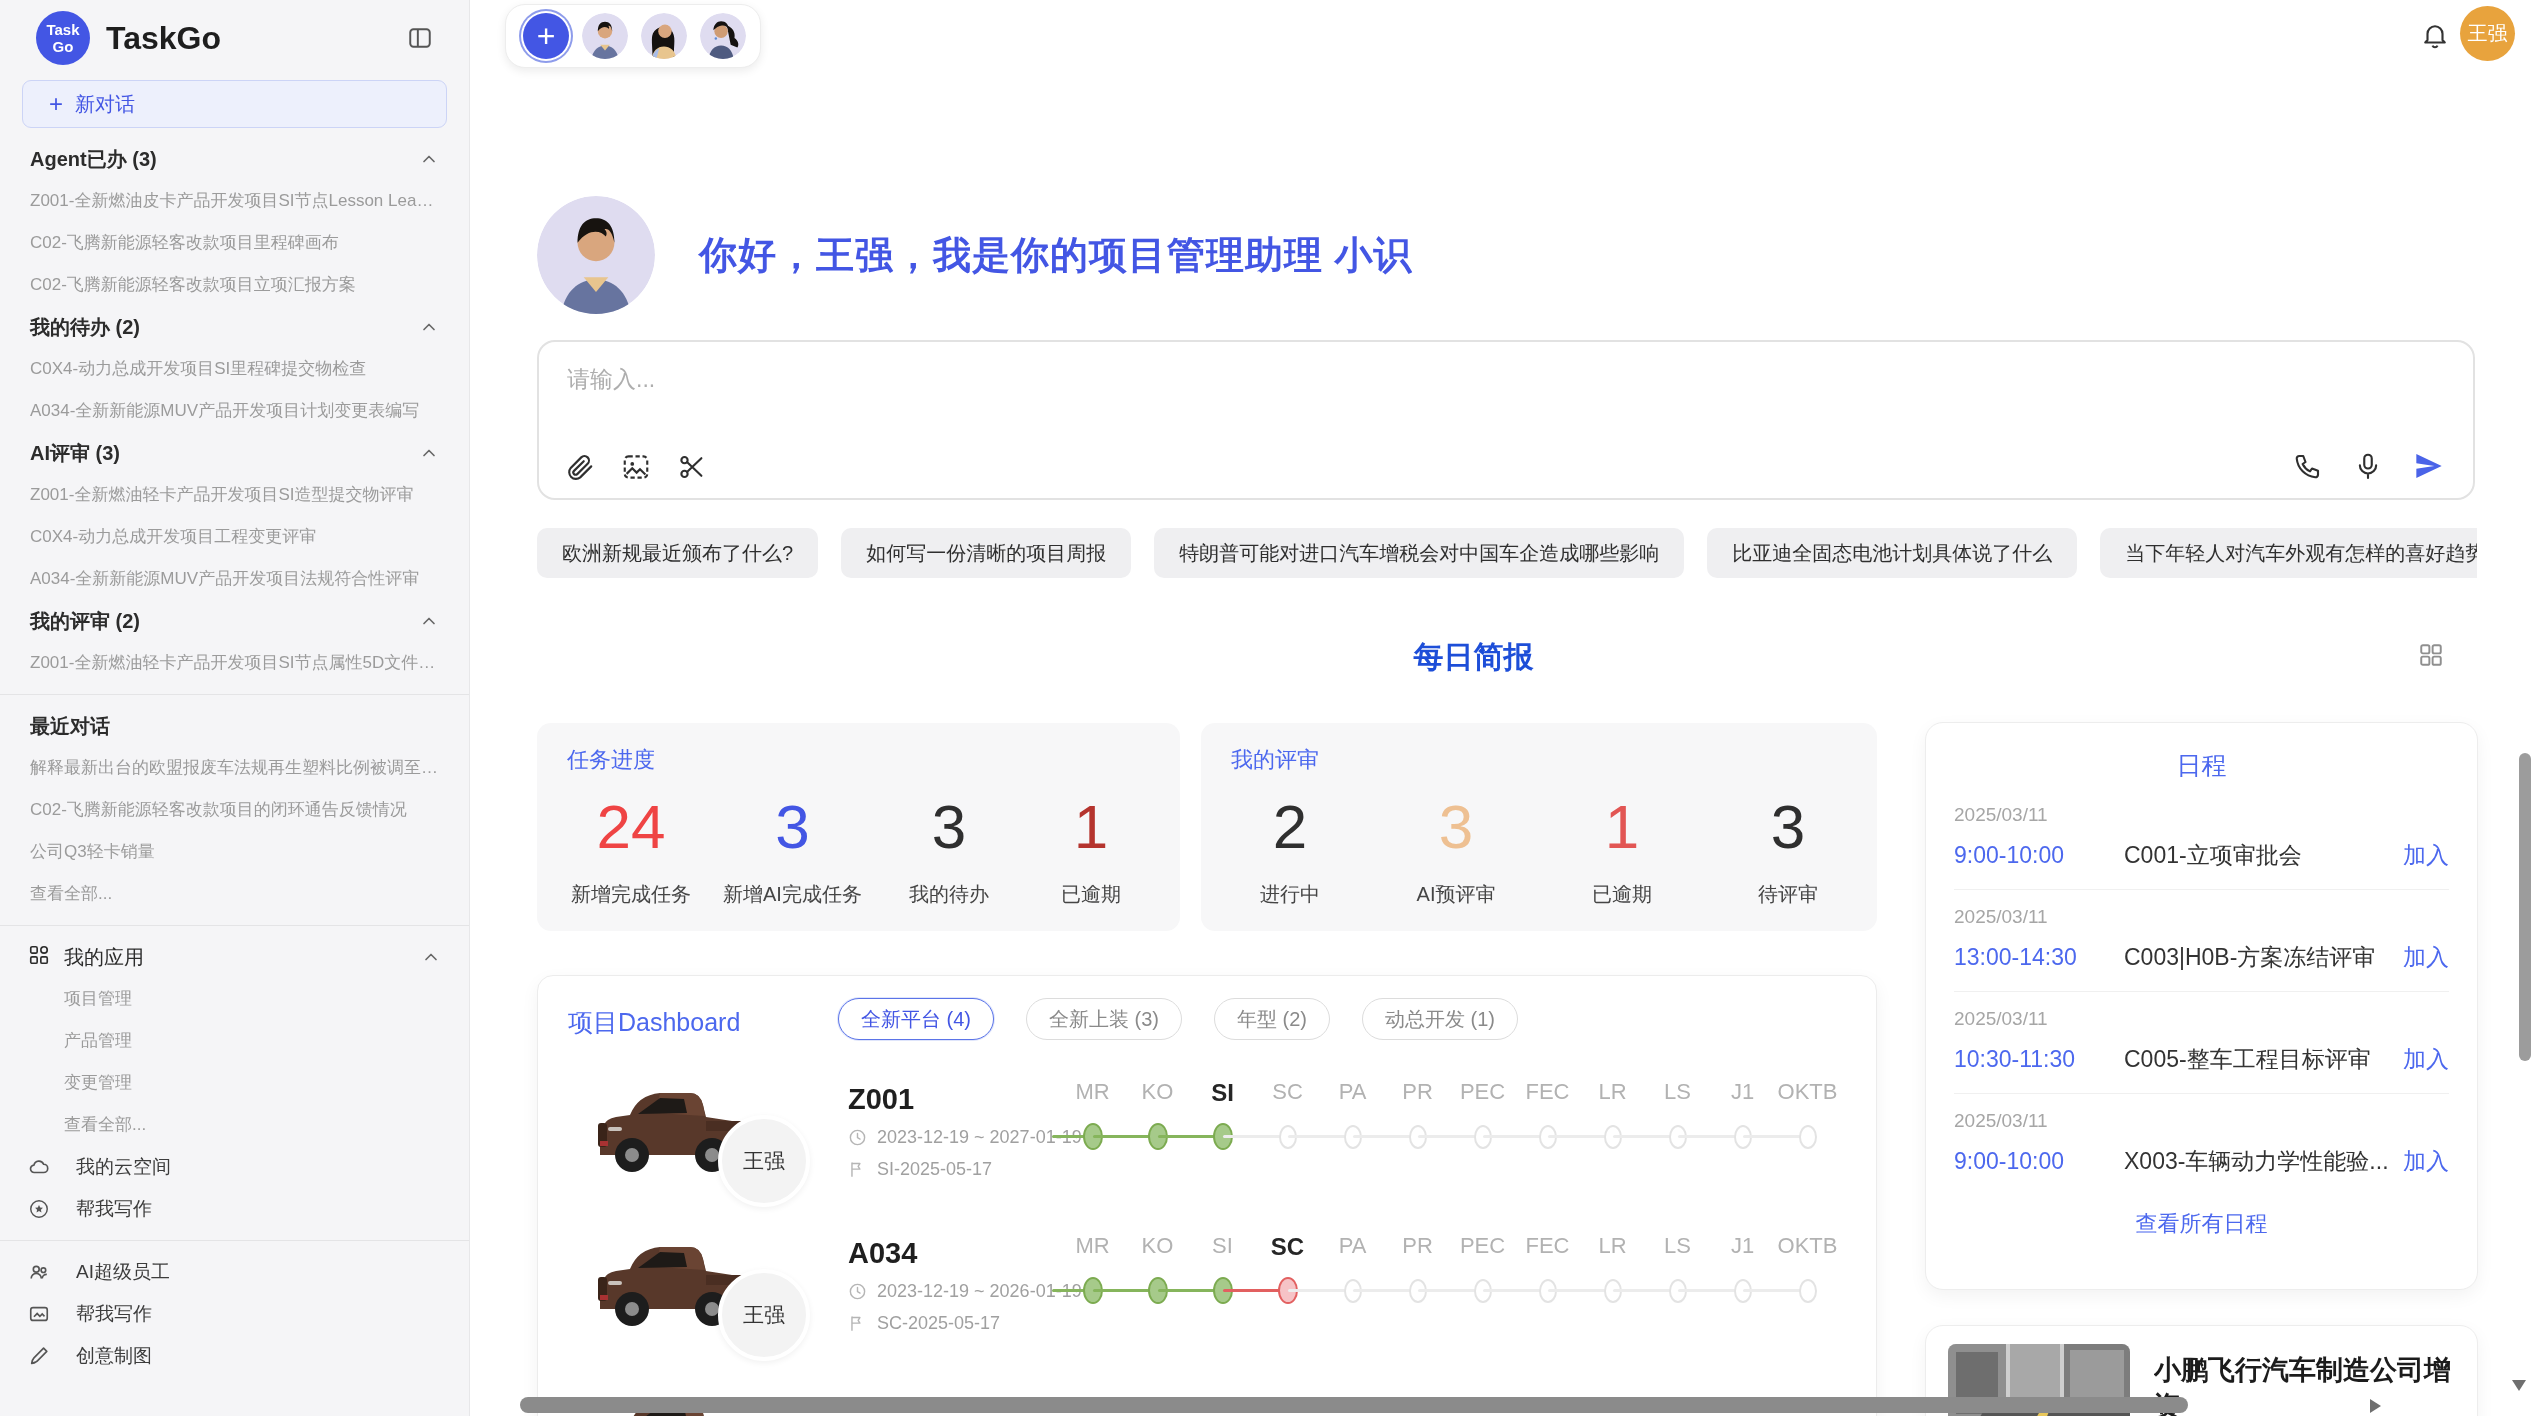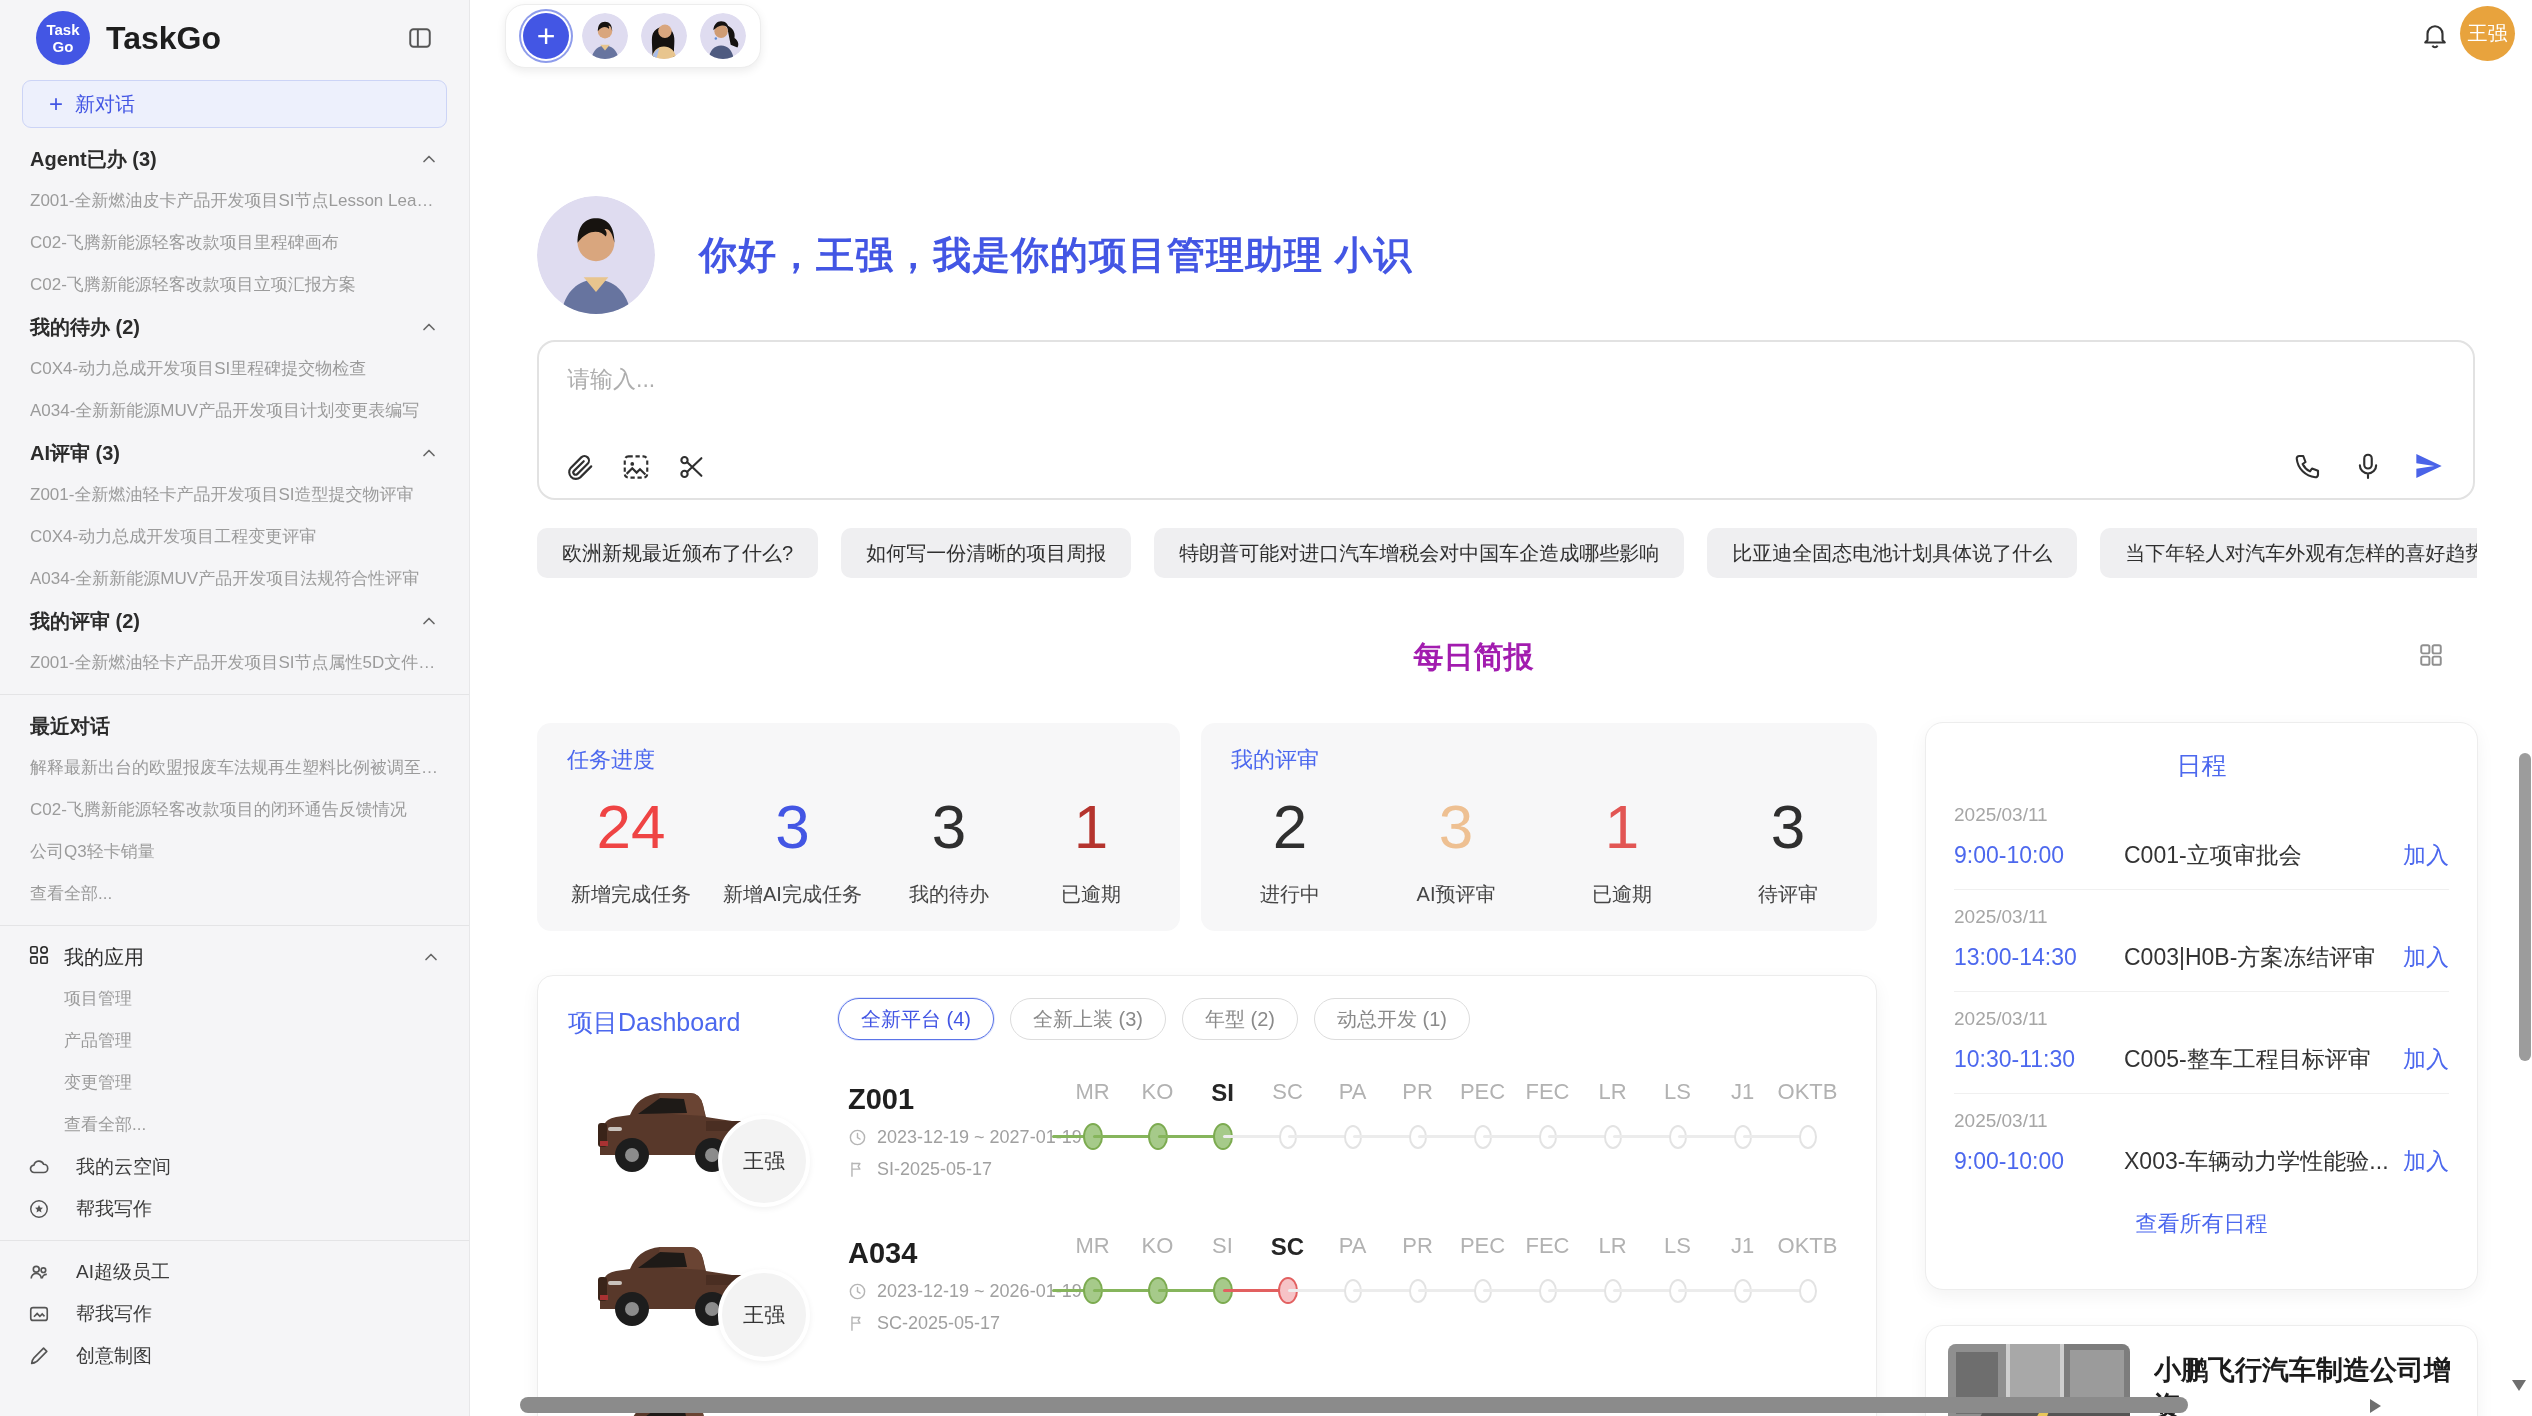--- a/index.html
+++ b/index.html
@@ -62,37 +62,37 @@
   .cicon { display:flex; color:#2f2f2f; cursor:pointer; }
   .cicon.blue { color:#4a63e8; }
 
   
   #chips { position:absolute; left:537px; top:528px; width:1940px; display:flex; gap:23px; overflow:hidden; }
   .chip { height:50px; border-radius:10px; background:#efeff1; color:#2f2f2f; font-size:20px;
     display:flex; align-items:center; padding:0 25px; white-space:nowrap; cursor:pointer; flex:0 0 auto; }
 
   
   #briefing-title { position:absolute; left:470px; top:637px; width:2007px; text-align:center;
-    font-size:30px; font-weight:bold; color:#a21caf; }
+    font-size:30px; font-weight:bold; color:#1d4ed8; }
   #briefing-grid-ic { position:absolute; left:2418px; top:642px; color:#8f8f8f; cursor:pointer; }
   .stat-card { position:absolute; top:723px; height:208px; background:#f7f7f8; border-radius:14px; }
   #stat-card-0 { left:537px; width:643px; }
   #stat-card-1 { left:1201px; width:676px; }
   .stat-title { position:absolute; left:30px; top:22px; font-size:22px; color:#4c68ee; }
   .stats-row { position:absolute; left:34px; right:34px; top:72px; display:flex; justify-content:space-between; }
   .stat { display:flex; flex-direction:column; align-items:center; min-width:110px; }
   .stat-num { font-size:62px; font-weight:500; line-height:64px; }
   .stat-label { margin-top:22px; font-size:20px; color:#454545; }
 
   
   #dash-card { position:absolute; left:537px; top:975px; width:1340px; height:470px;
     background:#fff; border:1px solid #ececec; border-radius:16px;
     box-shadow:0 6px 18px rgba(0,0,0,.05); overflow:hidden; }
   #dash-title { position:absolute; left:30px; top:30px; font-size:25px; color:#4c68ee; }
-  #dash-tabs { position:absolute; left:300px; top:22px; display:flex; gap:16px; }
+  #dash-tabs { position:absolute; left:300px; top:22px; display:flex; gap:32px; }
   .tab { height:42px; border-radius:22px; border:1.5px solid #dcdcdc; background:#fff; color:#8a8a8a;
     font-size:20px; display:flex; align-items:center; padding:0 22px; cursor:pointer; }
   .tab.active { border-color:#5b74e8; color:#4356e4; box-shadow:0 0 0 1px #dfe5fb; }
   .proj-row { position:relative; height:154px; }
   #proj-rows { position:absolute; left:0; top:81px; right:0; }
   .car-box { position:absolute; left:48px; top:4px; width:172px; height:134px; }
   .owner { position:absolute; left:180px; top:58px; width:92px; height:92px; border-radius:50%;
     background:#f3f3f3; border:4px solid #fff; display:flex; align-items:center; justify-content:center;
     font-size:21px; color:#333; box-shadow:0 2px 6px rgba(0,0,0,.06); }
   .proj-info { position:absolute; left:310px; top:26px; }

